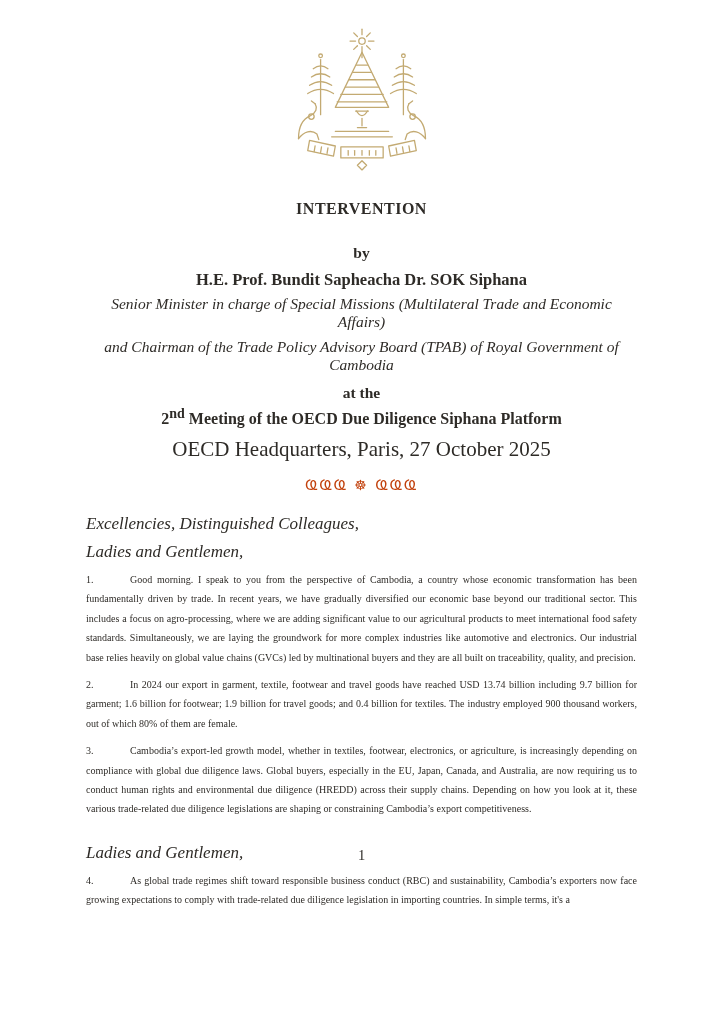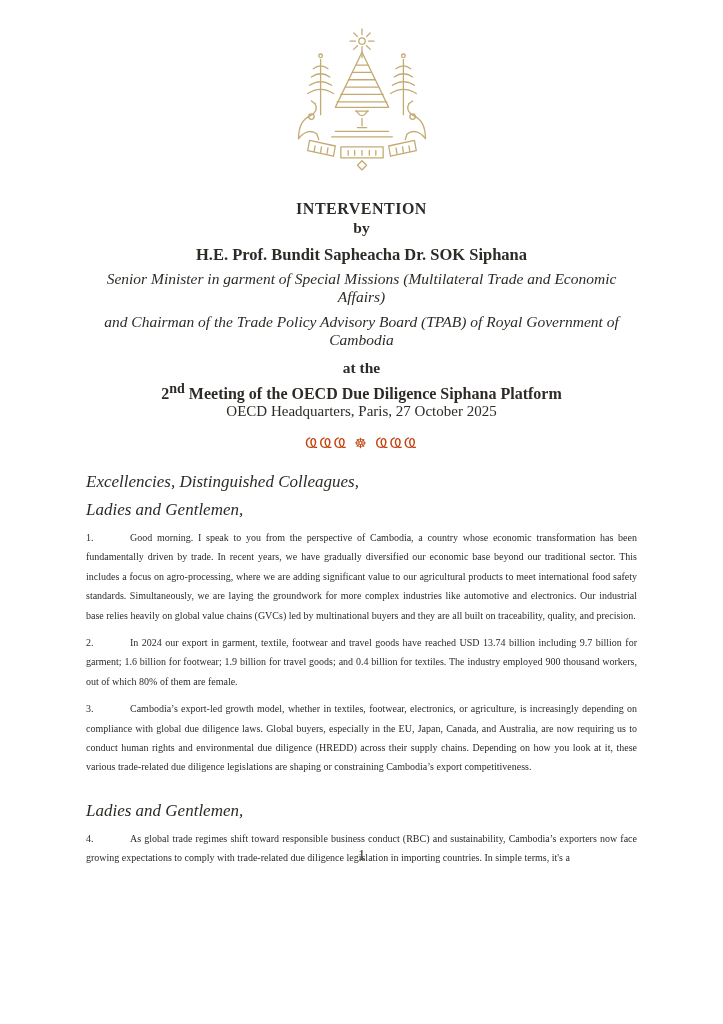--- a/index.html
+++ b/index.html
@@ -8,28 +8,28 @@
     width:723px;height:908px;
     background:#ffffff;
     font-family:"Liberation Serif", serif;
     color:#2e2b27;
     overflow:hidden;
   }
   .content{padding:0 86px;}
   .c{text-align:center;}
   .emblem-wrap{text-align:center;padding-top:26px;height:150px;}
   .title{font-weight:bold;font-size:16px;letter-spacing:0.5px;margin-top:24px;}
-  .by{font-weight:bold;font-size:15.5px;margin-top:1px;}
+  .by{font-weight:bold;font-size:15.5px;margin-top:26px;}
   .name{font-weight:bold;font-size:16.5px;margin-top:8px;}
   .role{font-style:italic;font-size:15.5px;margin-top:5px;}
   .role2{margin-top:7px;}
   .atthe{font-size:15.5px;margin-top:10px;font-weight:bold;}
   .event{font-weight:bold;font-size:16px;margin-top:8px;}
   .event sup{font-size:14px;line-height:0;}
-  .venue{font-size:15px;}
+  .venue{font-size:21px;margin-top:9px;}
   .ornament{
     margin-top:15px;
     font-family:"DejaVu Sans", sans-serif;
     font-size:14px;letter-spacing:2px;color:#c2410c;
   }
   .sal{font-style:italic;font-size:17px;margin:0;}
   .sal1{margin-top:21px;}
   .sal2{margin-top:8px;}
   .sal3{margin-top:24px;}
   .para{
@@ -118,21 +118,21 @@
 
       <path d="M75 146 l5 5 l-5 5 l-5 -5 Z"></path>
     </svg>
   </div>
 
   <div class="content">
 
     <div class="c title">INTERVENTION</div>
     <div class="c by">by</div>
     <div class="c name">H.E. Prof. Bundit Sapheacha Dr. SOK Siphana</div>
-    <div class="c role">Senior Minister in garment of Special Missions (Multilateral Trade and Economic Affairs)</div>
+    <div class="c role">Senior Minister in charge of Special Missions (Multilateral Trade and Economic Affairs)</div>
     <div class="c role role2">and Chairman of the Trade Policy Advisory Board (TPAB) of Royal Government of Cambodia</div>
     <div class="c atthe">at the</div>
 
     <div class="c event"><span>2</span><sup>nd</sup><span> Meeting of the OECD Due Diligence Siphana Platform</span></div>
 
     <div class="c venue">OECD Headquarters, Paris, 27 October 2025</div>
     <div class="c ornament">ҨҨҨ ☸ ҨҨҨ</div>
 
     <p class="sal sal1">Excellencies, Distinguished Colleagues,</p>
     <p class="sal sal2">Ladies and Gentlemen,</p>

